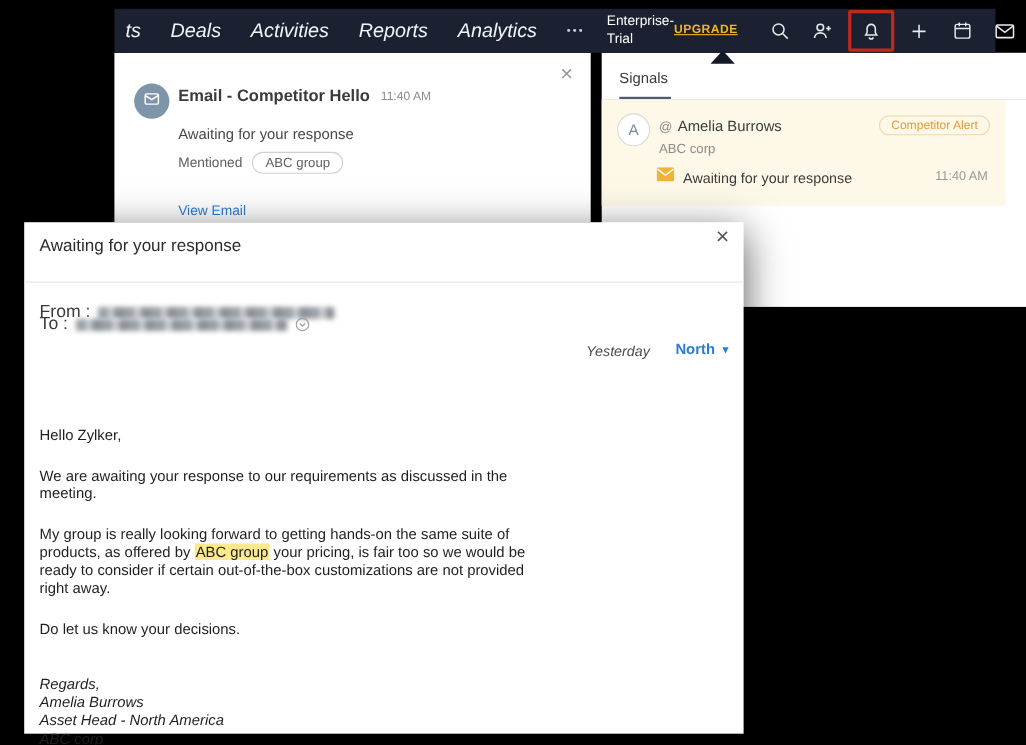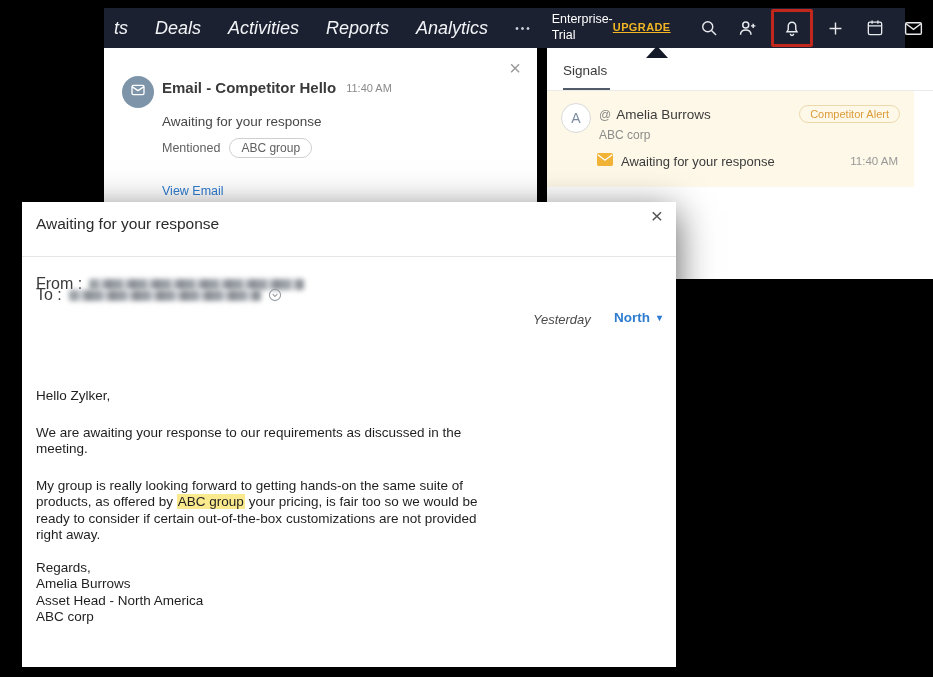--- a/index.html
+++ b/index.html
@@ -76,21 +76,21 @@
   .red-from { width:215px; } .red-to { width:192px; }
   .to-expand { display:flex; align-items:center; cursor:pointer; }
   .meta-date { position:absolute; left:511px; top:110px; font-size:13px; color:#4a4a4a;font-style:italic; }
   .meta-reply { position:absolute; left:592px; top:108px; font-size:13.5px; font-weight:bold; color:#2e7cd0;
                 cursor:pointer; display:flex; align-items:center; gap:7px; }
   .reply-caret { font-size:10px; }
   .mail-body { position:absolute; left:14px; top:166px; width:452px; font-size:13.5px; line-height:16.5px; color:#1f1f1f; }
   .mail-body p { margin-bottom:16px;margin-top:20px; }
   .mail-body .p3 { margin-bottom:34px; }
   .hl { background:#fbe98e; padding:0 1px; }
-  .sig-lines div { }
+  .sig-lines div { font-style:italic; }
 </style>
 </head>
 <body>
 
 <div class="stage">
 
   <div class="alert-card">
     <div class="card-avatar">
       <span>
         <svg width="16" height="16" viewBox="0 0 24 24" fill="none" stroke="#fff" stroke-width="2">
@@ -246,20 +246,21 @@
       <span>North</span>
       <span class="reply-caret">▾</span>
     </div>
 
     <div class="mail-body">
       <p>Hello Zylker,</p>
       <p>We are awaiting your response to our requirements as discussed in the meeting.</p>
       <p>
         <span>My group is really looking forward to getting hands-on the same suite of products, as offered by </span><span class="hl">ABC group</span><span> your pricing, is fair too so we would be ready to consider if certain out-of-the-box customizations are not provided right away.</span>
       </p>
+      <p class="p3">Do let us know your decisions.</p>
       <div class="sig-lines">
         <div>Regards,</div>
         <div>Amelia Burrows</div>
         <div>Asset Head - North America</div>
         <div>ABC corp</div>
       </div>
     </div>
   </div>
 
 </div>

